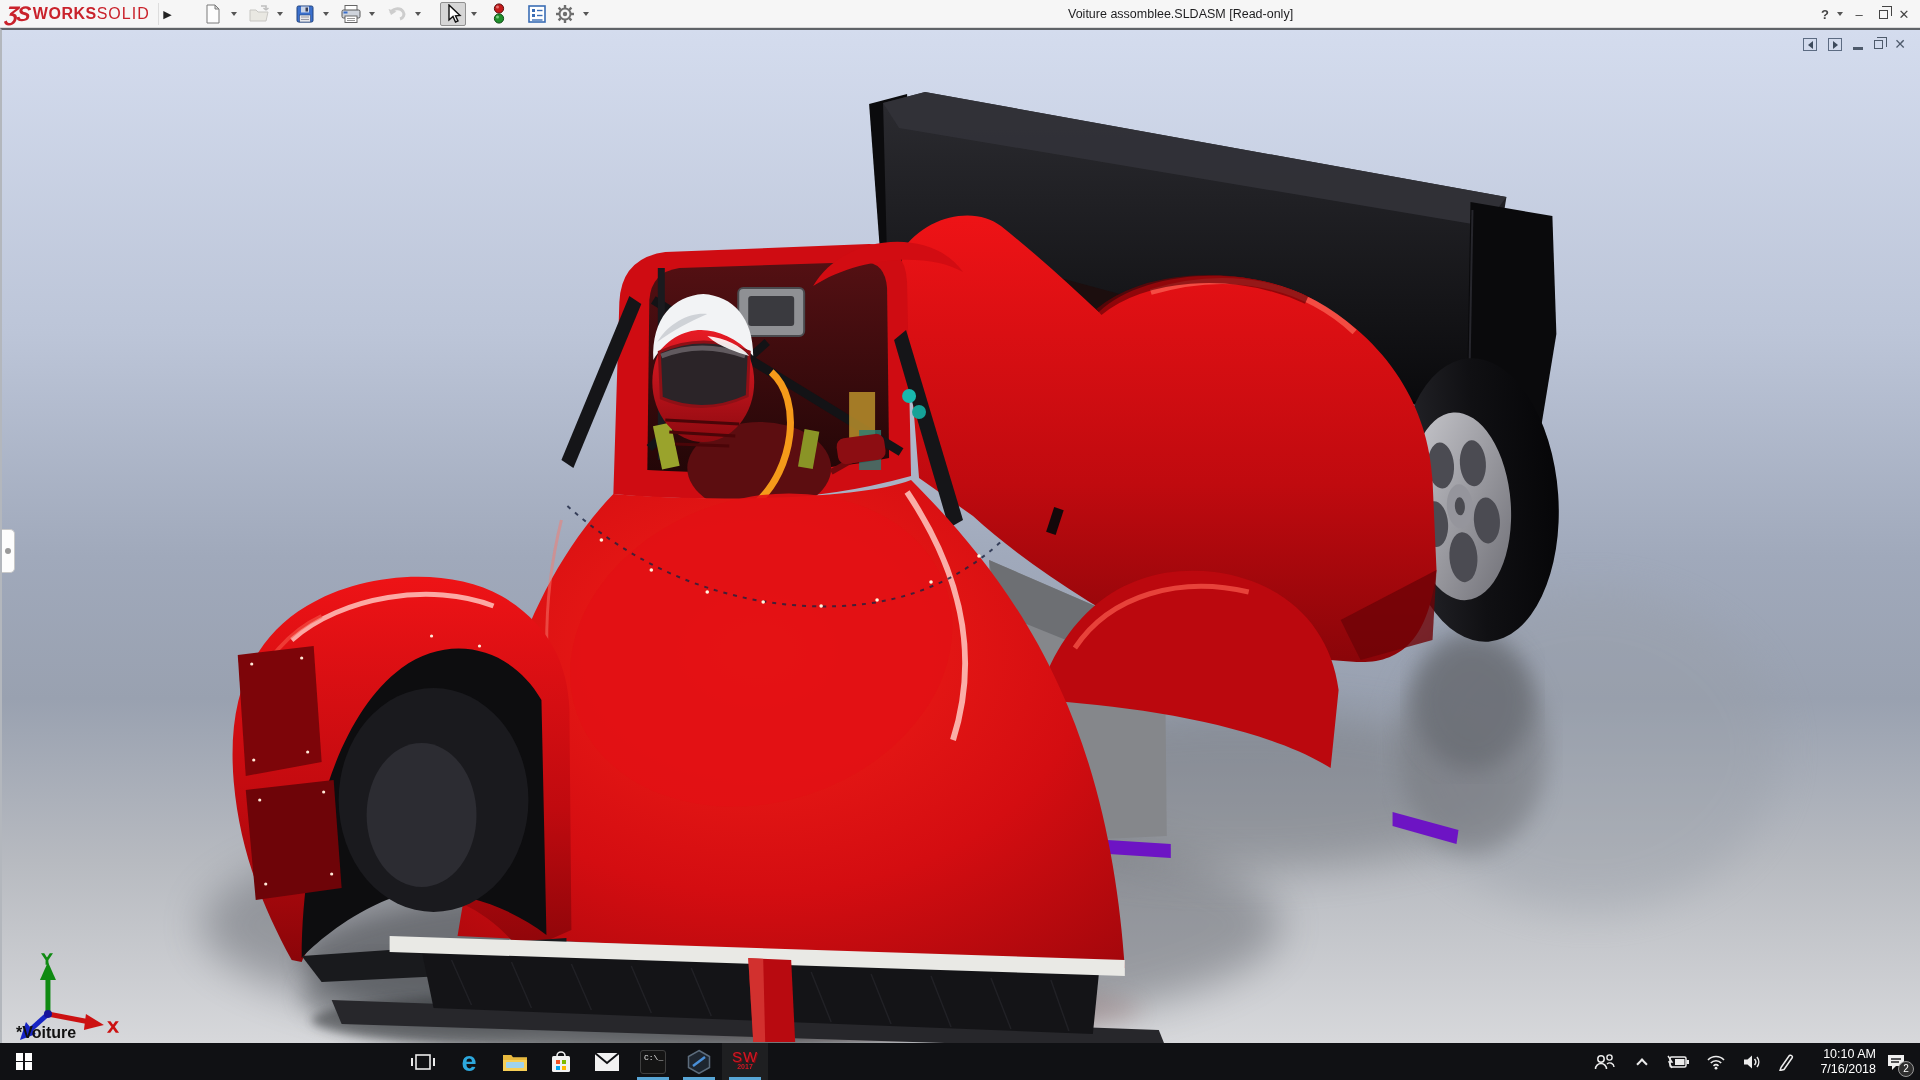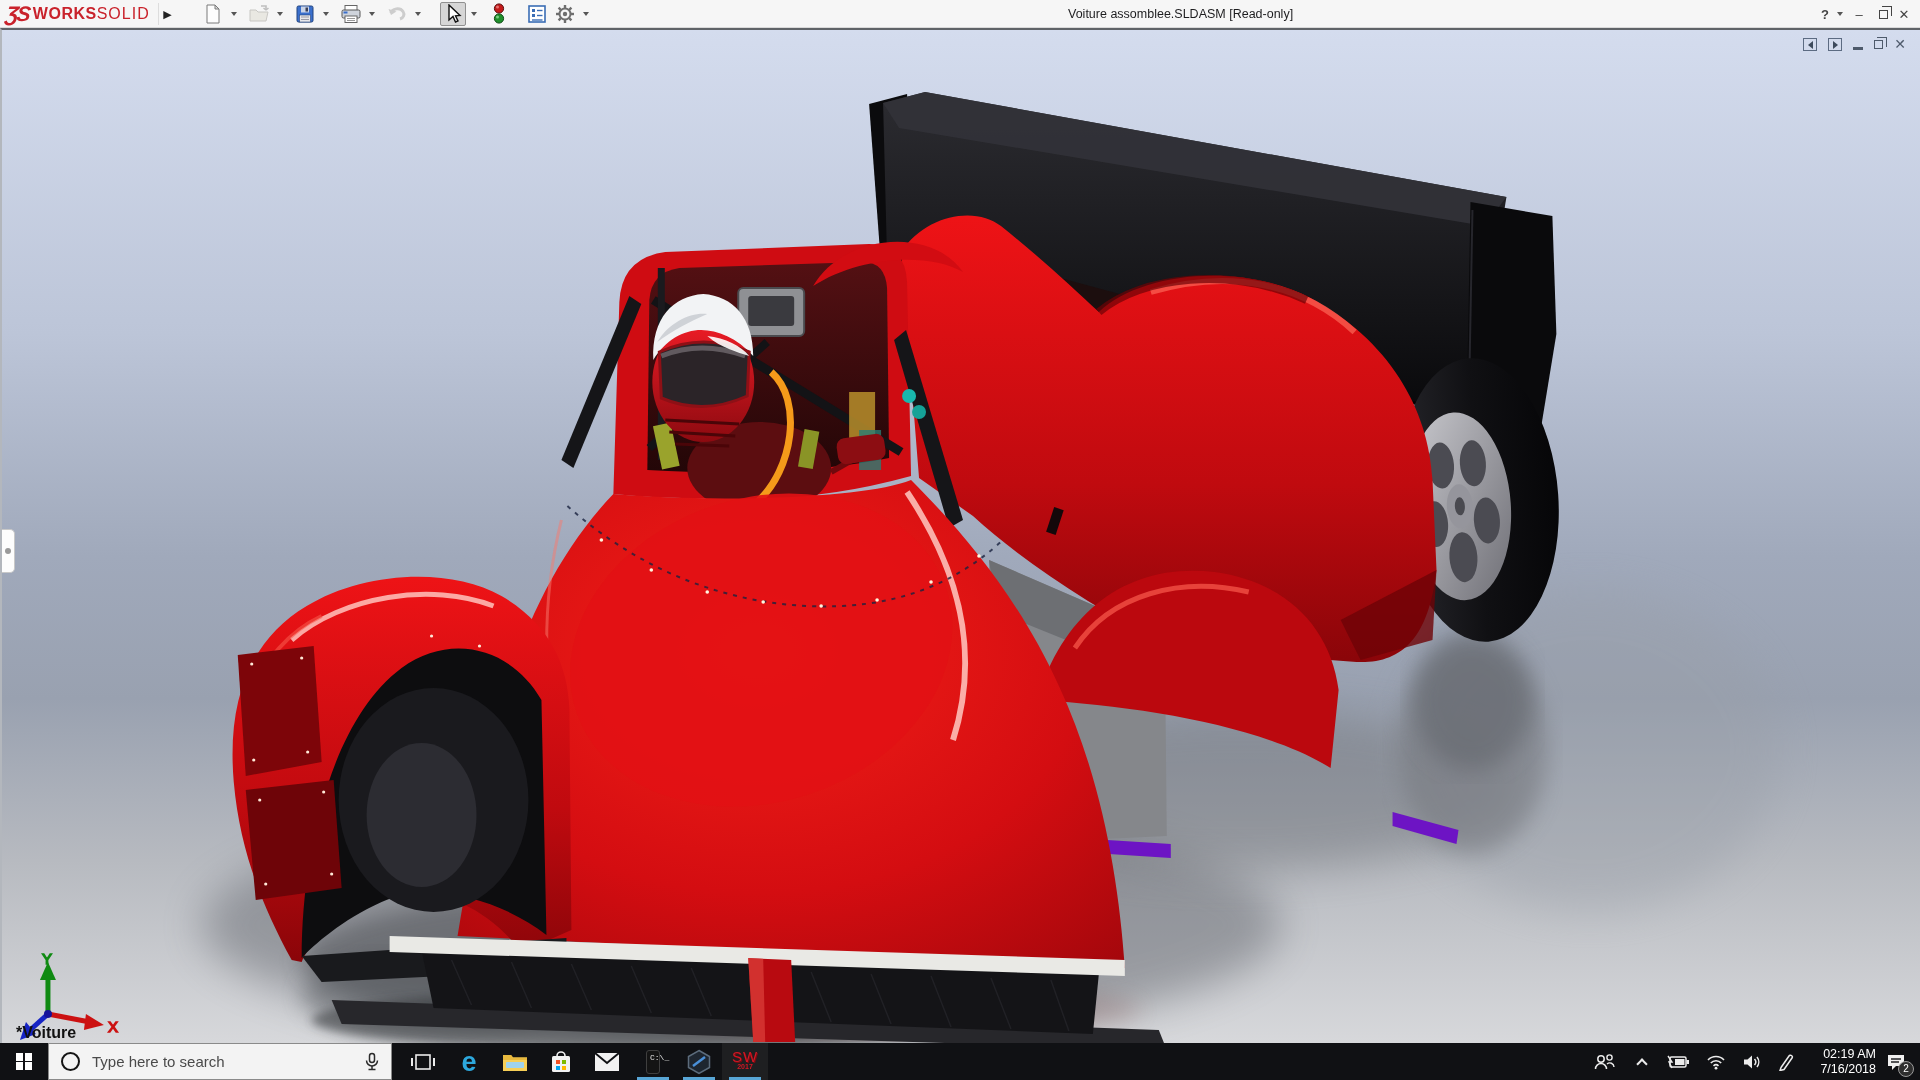--- a/index.html
+++ b/index.html
@@ -66,21 +66,21 @@
   .searchbox{position:absolute;left:48px;top:0;width:344px;height:37px;background:#f3f3f3;
     border:1px solid #8a8a8a;display:flex;align-items:center;}
   .cortana{width:19px;height:19px;border:2.4px solid #141414;border-radius:50%;margin:0 10px 0 12px;}
   .search-input{flex:1;border:none;background:transparent;outline:none;font-size:15px;color:#3c3c3c;
     font-family:"Liberation Sans",sans-serif;}
   .search-input::placeholder{color:#4a4a4a;opacity:1;}
   .mic{margin-right:10px;}
   .app{width:46px;}
   .app .underline{position:absolute;bottom:0;left:7px;width:32px;height:3px;background:var(--running_indicator);}
   .edge-e{color:#2da8dd;font-size:27px;font-weight:bold;line-height:26px;}
-  .cmd-box{width:14px;height:24px;background:#141414;border:1px solid #3f3f3f;border-radius:3px;
+  .cmd-box{width:26px;height:24px;background:#141414;border:1px solid #3f3f3f;border-radius:3px;
     color:#e8e8e8;font-family:"Liberation Mono",monospace;font-size:8px;padding:2px 0 0 3px;}
   .sw-logo{text-align:center;line-height:10px;}
   .sw-logo .sw{color:#d41724;font-weight:normal;font-size:15px;letter-spacing:1px;
     text-shadow:1px 1px 0 #7a0a10;}
   .sw-logo .yr{color:#d41724;font-size:7px;font-weight:bold;display:block;}
   .tray-icon{position:absolute;top:0;height:37px;display:flex;align-items:center;justify-content:center;width:32px;}
   .chev{width:8px;height:8px;border-left:2px solid #ececec;border-top:2px solid #ececec;
     transform:rotate(45deg);margin-top:4px;}
   .clock{position:absolute;top:0;right:44px;height:37px;display:flex;flex-direction:column;
     justify-content:center;align-items:flex-end;color:#fff;font-size:12.5px;line-height:15px;width:70px;}
@@ -495,30 +495,20 @@
 <div class="taskbar">
   <div class="tb-slot start">
     <span class="start-grid">
         <i></i>
         <i></i>
         <i></i>
         <i></i>
       </span>
   </div>
 
-  <div class="searchbox">
-    <span class="cortana"></span>
-    <input class="search-input" type="text" placeholder="Type here to search" style="">
-    <svg class="mic" width="18" height="20" viewBox="0 0 18 20">
-      <rect x="6.5" y="1.5" width="5" height="9" rx="2.5" fill="none" stroke="#2b2b2b" stroke-width="1.5"></rect>
-      <path d="M3.5,8.5 a5.5,5.5 0 0 0 11,0" fill="none" stroke="#2b2b2b" stroke-width="1.5"></path>
-      <line x1="9" y1="14" x2="9" y2="17" stroke="#2b2b2b" stroke-width="1.5"></line>
-      <line x1="5.5" y1="17.5" x2="12.5" y2="17.5" stroke="#2b2b2b" stroke-width="1.5"></line>
-    </svg>
-  </div>
 
   <div class="tb-slot app" style="left:400px">
     <svg width="24" height="22" viewBox="0 0 24 22">
       <rect x="5" y="4" width="14" height="14" fill="none" stroke="#ececec" stroke-width="1.6"></rect>
       <line x1="1" y1="7" x2="1" y2="15" stroke="#ececec" stroke-width="2"></line>
       <line x1="23" y1="7" x2="23" y2="15" stroke="#ececec" stroke-width="2"></line>
     </svg>
   </div>
 
   <div class="tb-slot app" style="left:446px">
@@ -605,21 +595,21 @@
       <path d="M12.5,5 a4.5,4.5 0 0 1 0,6" fill="none" stroke="#ececec" stroke-width="1.5"></path>
       <path d="M15,3 a8,8 0 0 1 0,10" fill="none" stroke="#ececec" stroke-width="1.5"></path>
     </svg>
   </div>
   <div class="tray-icon" style="right:118px">
     <svg width="18" height="18" viewBox="0 0 18 18">
       <path d="M4,14.5 L12,3 a1.8,1.8 0 0 1 3,2 L7,16.5 L3,17.5 Z" fill="none" stroke="#ececec" stroke-width="1.5"></path>
     </svg>
   </div>
   <div class="clock">
-    <span>02:19 AM</span>
+    <span>10:10 AM</span>
     <span>7/16/2018</span>
   </div>
   <div class="action">
     <svg width="20" height="18" viewBox="0 0 20 18">
       <path d="M2,2 L18,2 L18,13 L10,13 L6,17 L6,13 L2,13 Z" fill="#f0f0f0"></path>
       <line x1="5" y1="6" x2="15" y2="6" stroke="#101114" stroke-width="1.4"></line>
       <line x1="5" y1="9" x2="13" y2="9" stroke="#101114" stroke-width="1.4"></line>
     </svg>
     <span class="badge">2</span>
   </div>

